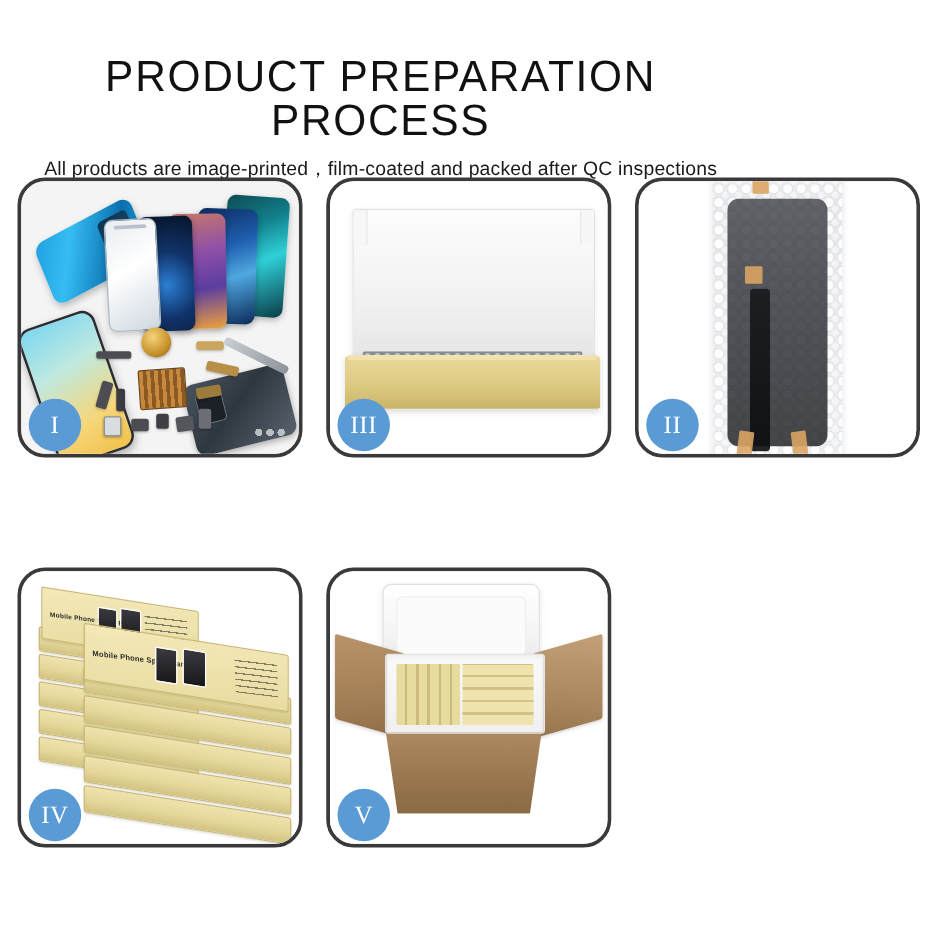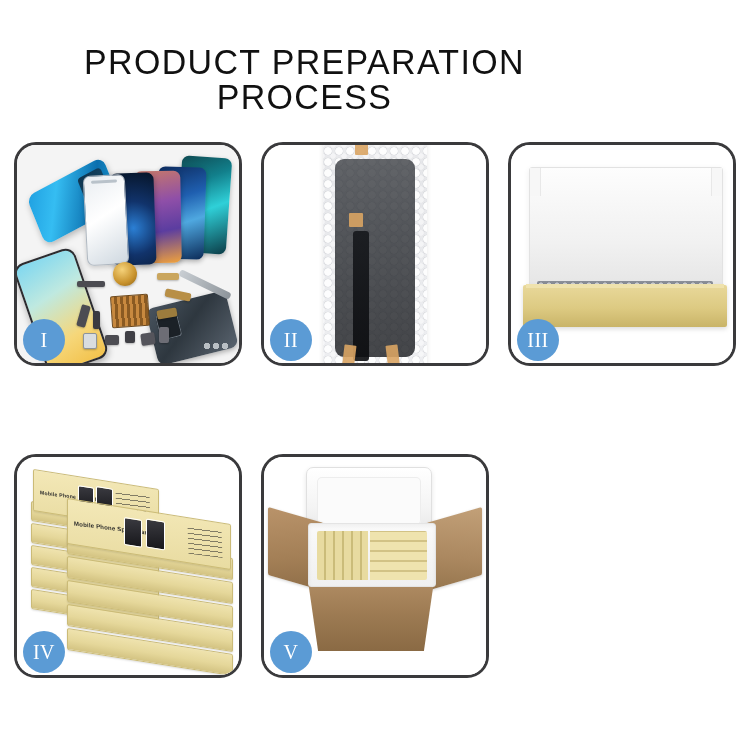--- a/index.html
+++ b/index.html
@@ -462,20 +462,21 @@
     border-radius: 1px;
   }
   .c-tab-1 { left: 52px; top: 66px;  width: 18px; height: 16px; transform: rotate(9deg); }
   .c-tab-2 { left: 52px; top: 142px; width: 18px; height: 14px; transform: rotate(9deg); }
 </style>
 </head>
 <body>
 
 <div class="header">
   <h1 class="page-title">PRODUCT PREPARATION PROCESS</h1>
+  <p class="page-subtitle">All products are image-printed，film-coated and packed after QC inspections</p>
 </div>
 
 <div class="process-grid">
 
   <div class="panel panel-1">
     <div class="panel-stage">
       <div class="art ph-blue-film"></div>
       <div class="art ph ph-a"></div>
       <div class="art ph ph-b"></div>
       <div class="art ph ph-c"></div>
@@ -495,41 +496,41 @@
       <div class="art part p8"></div>
       <div class="art part p9"></div>
       <div class="art part p10"></div>
       <div class="art part p11"></div>
       <div class="art tweezer"></div>
       <div class="art screws"></div>
     </div>
     <div class="step-badge">I</div>
   </div>
 
+  <div class="panel panel-3">
+    <div class="panel-stage">
+      <div class="art tray-lid"></div>
+      <div class="art tray-fill"></div>
+      <div class="art tray-base"></div>
+    </div>
+    <div class="step-badge">III</div>
+  </div>
+
   <div class="panel panel-2">
     <div class="panel-stage">
       <div class="art bubble-bag">
         <div class="screen-inside"></div>
         <div class="flex-cable"></div>
         <div class="tape tape-top"></div>
         <div class="tape tape-mid"></div>
         <div class="tape tape-bl"></div>
         <div class="tape tape-br"></div>
       </div>
     </div>
     <div class="step-badge">II</div>
-  </div>
-
-  <div class="panel panel-3">
-    <div class="panel-stage">
-      <div class="art tray-lid"></div>
-      <div class="art tray-fill"></div>
-      <div class="art tray-base"></div>
-    </div>
-    <div class="step-badge">III</div>
   </div>
 
   <div class="panel panel-4">
     <div class="panel-stage">
       <div class="art stack">
         <div class="sbox sb-l5"></div>
         <div class="sbox sb-l4"></div>
         <div class="sbox sb-l3"></div>
         <div class="sbox sb-l2"></div>
         <div class="sbox sb-l1"></div>

